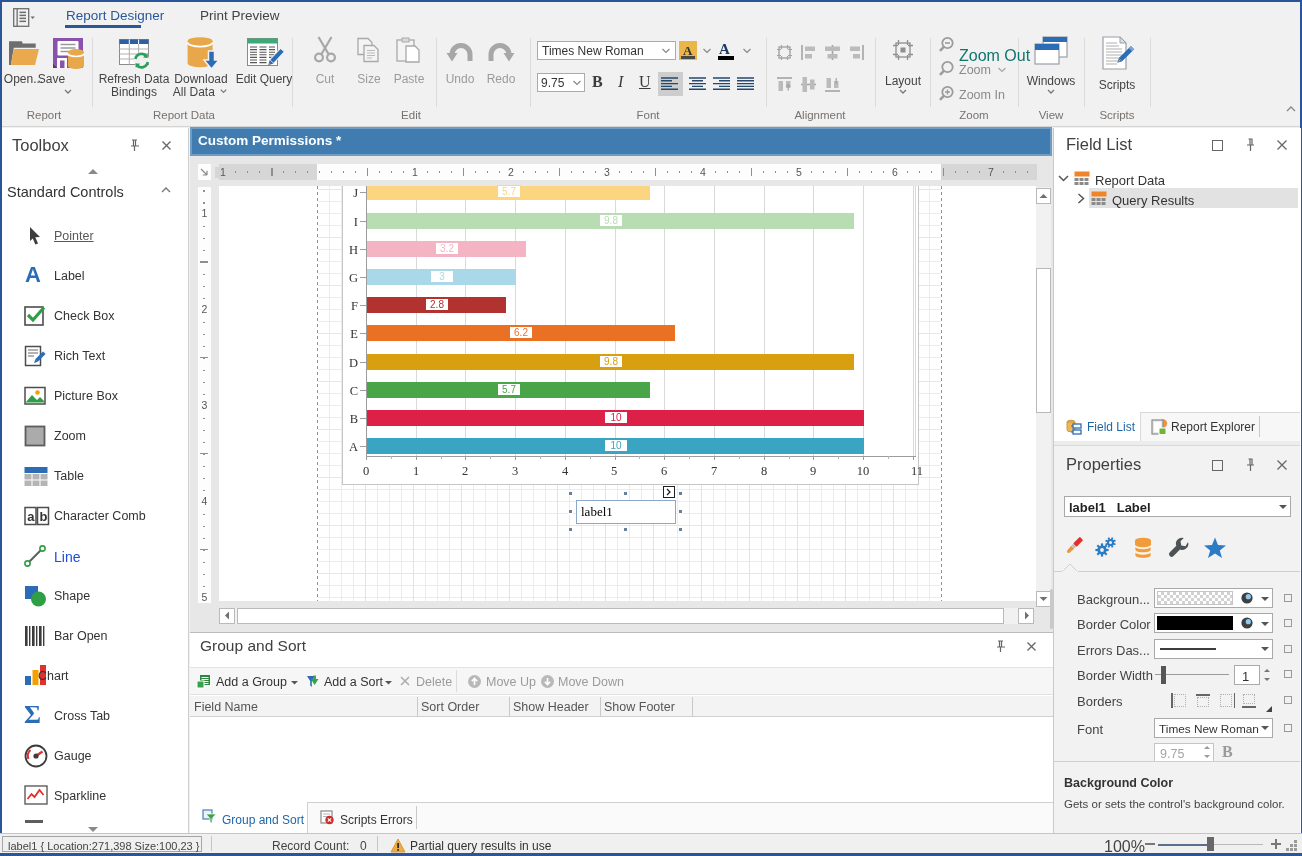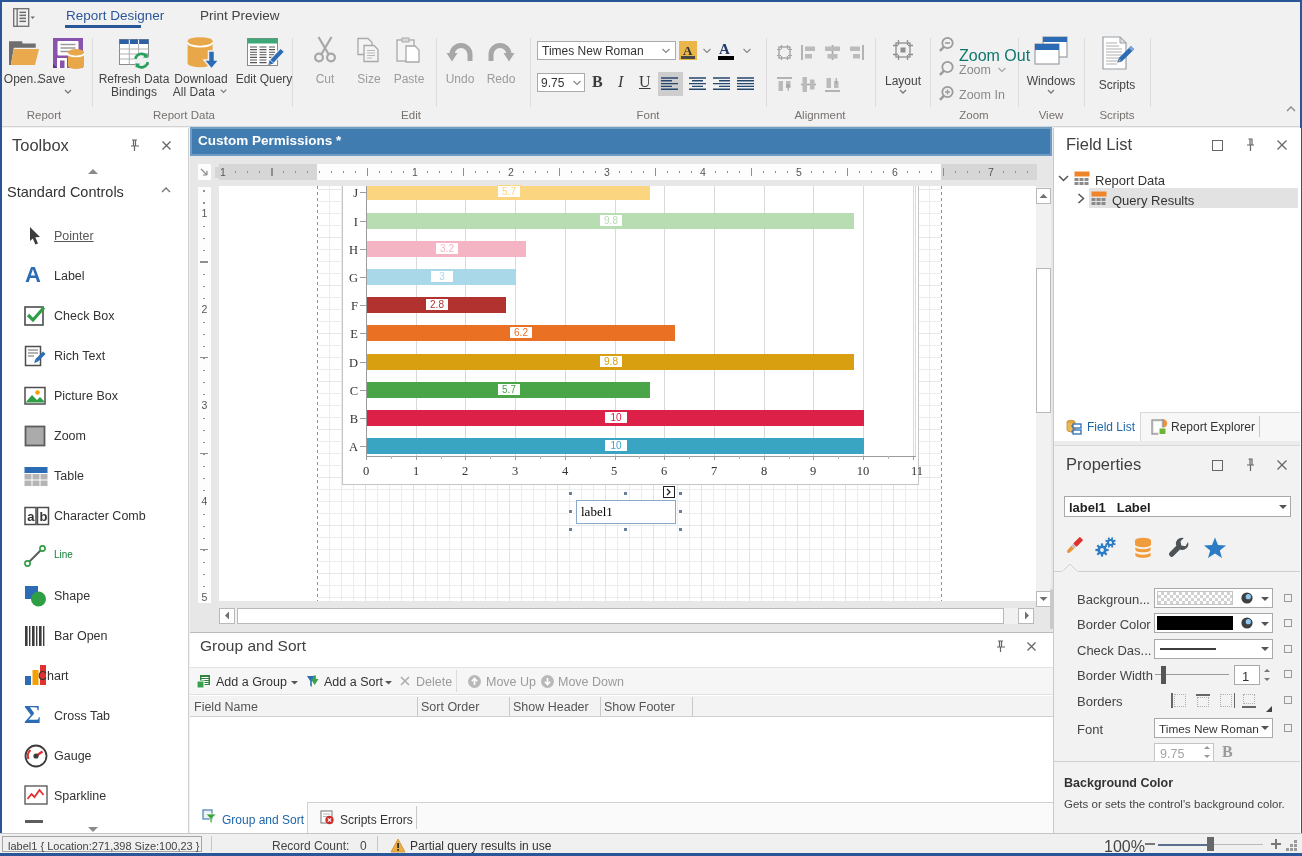--- a/index.html
+++ b/index.html
@@ -360,21 +360,21 @@
  <rect x="13.5" y="2.5" width="11" height="17" fill="#fff" stroke="#4d4d4d" stroke-width="1.5"></rect>
  <text x="3.2" y="16" font-size="13" font-weight="bold" fill="#333" font-family="Liberation Sans">a</text>
  <text x="15.5" y="16" font-size="13" font-weight="bold" fill="#333" font-family="Liberation Sans">b</text>
 </svg>
 <div class="tx" style="left:54px;top:510px;font-size:12.5px;color:#333">Character Comb</div>
 <svg class="ab" width="22" height="22" viewBox="0 0 22 22" style="left:24px;top:545px">
  <path d="M5 17 L17 5" stroke="#5d5d5d" stroke-width="2"></path>
  <circle cx="3.5" cy="18.5" r="2.6" fill="#fff" stroke="#2f9e44" stroke-width="1.6"></circle>
  <circle cx="18.5" cy="3.5" r="2.6" fill="#fff" stroke="#2f9e44" stroke-width="1.6"></circle>
 </svg>
-<div class="tx" style="left:54px;top:550px;font-size:10px;color:#15803d">Line</div>
+<div class="tx" style="left:54px;top:550px;font-size:14px;color:#1d4ed8">Line</div>
 <svg class="ab" width="24" height="24" viewBox="0 0 24 24" style="left:24px;top:584px">
  <rect x="1" y="2" width="13" height="13" fill="#2b6cb5"></rect>
  <circle cx="14.5" cy="15" r="7.5" fill="#2f9e44"></circle>
 </svg>
 <div class="tx" style="left:54px;top:590px;font-size:12.5px;color:#333">Shape</div>
 <svg class="ab" width="26" height="22" viewBox="0 0 26 22" style="left:24px;top:625px">
  <g fill="#3c3c3c">
       <rect x="1" y="1" width="2.6" height="20"></rect>
       <rect x="5" y="1" width="1.4" height="20"></rect>
       <rect x="8" y="1" width="2.6" height="20"></rect>
@@ -782,21 +782,21 @@
  <path d="M12 1.5 L15 9 L23 9.5 L16.8 14.5 L19 22 L12 17.5 L5 22 L7.2 14.5 L1 9.5 L9 9 z" fill="#2b7cc4"></path>
 </svg>
 <div class="ab" style="left:1054px;top:571px;width:246px;height:1px;background:#cfcfcf"></div>
 <svg class="ab" width="16" height="8" viewBox="0 0 16 8" style="left:1062px;top:564px">
     <path d="M0 8 L8 0 L16 8" fill="#f2f2f2" stroke="#cfcfcf" stroke-width="1"></path>
     <rect x="0" y="7" width="16" height="2" fill="#f2f2f2"></rect>
   </svg>
 <div id="proprows"></div>
 <div class="tx" style="left:1077px;top:593px;font-size:13px;color:#444">Backgroun...</div>
 <div class="tx" style="left:1077px;top:618px;font-size:13px;color:#444">Border Color</div>
-<div class="tx" style="left:1077px;top:644px;font-size:13px;color:#444">Check Das...</div>
+<div class="tx" style="left:1077px;top:644px;font-size:13px;color:#444">Errors Das...</div>
 <div class="tx" style="left:1077px;top:669px;font-size:13px;color:#444">Border Width</div>
 <div class="tx" style="left:1077px;top:695px;font-size:13px;color:#444">Borders</div>
 <div class="tx" style="left:1077px;top:723px;font-size:13px;color:#444">Font</div>
 <div class="ab" style="left:1284px;top:594px;width:8px;height:8px;border:1px solid #9a9a9a;background:#f2f2f2"></div>
 <div class="ab" style="left:1284px;top:619px;width:8px;height:8px;border:1px solid #9a9a9a;background:#f2f2f2"></div>
 <div class="ab" style="left:1284px;top:645px;width:8px;height:8px;border:1px solid #9a9a9a;background:#f2f2f2"></div>
 <div class="ab" style="left:1284px;top:670px;width:8px;height:8px;border:1px solid #9a9a9a;background:#f2f2f2"></div>
 <div class="ab" style="left:1284px;top:696px;width:8px;height:8px;border:1px solid #9a9a9a;background:#f2f2f2"></div>
 <div class="ab" style="left:1284px;top:724px;width:8px;height:8px;border:1px solid #9a9a9a;background:#f2f2f2"></div>
 

